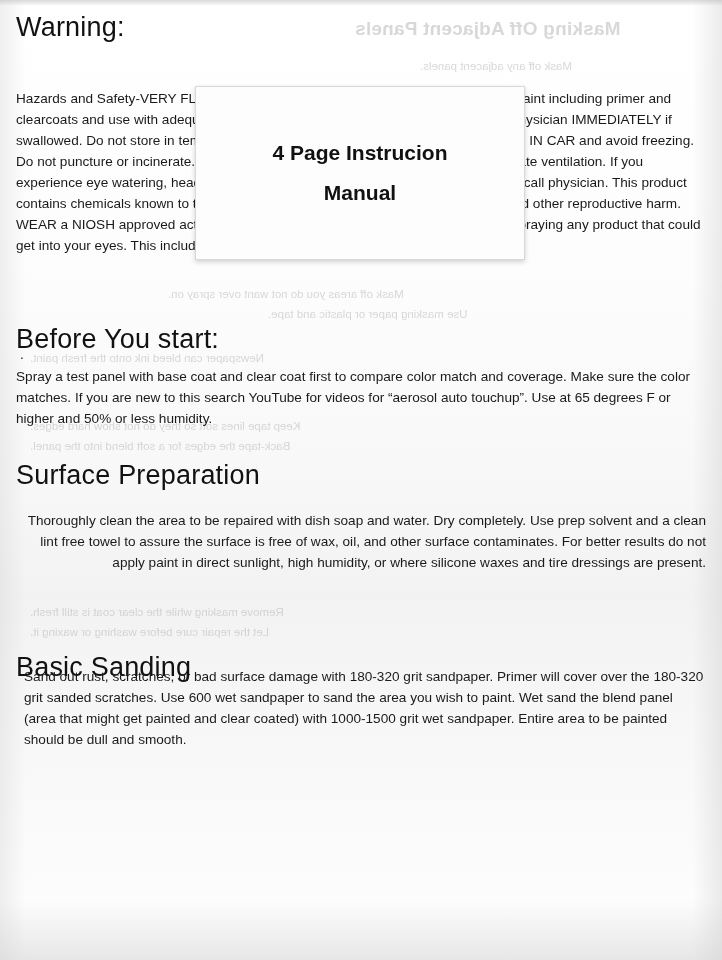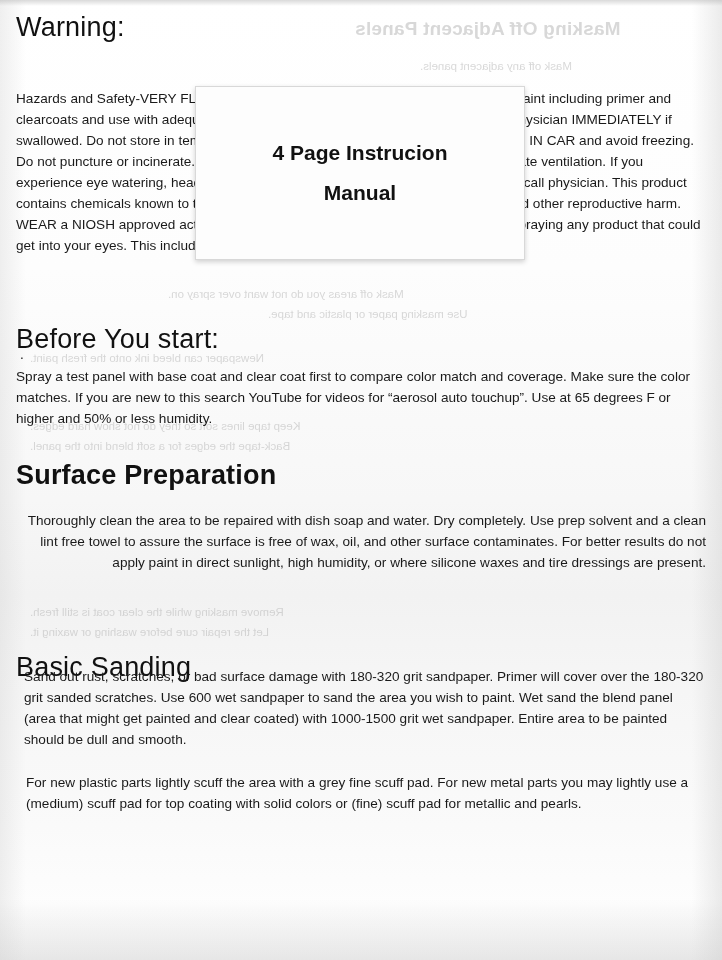--- a/index.html
+++ b/index.html
@@ -131,25 +131,24 @@
 
 <div class="content">
 
   <h1 class="section" style="left:16px; top:12px; width:420px;">Warning:</h1>
   <p class="body" style="left:16px; top:88px; width:690px;">Hazards and Safety-VERY FLAMABLE. Wear a respirator when spraying touch-up paint including primer and clearcoats and use with adequate ventilation. Keep out of reach of children. Call a physician IMMEDIATELY if swallowed. Do not store in temperatures above 120F or below 20F. DO NOT STORE IN CAR and avoid freezing. Do not puncture or incinerate. Follow local laws for proper disposal. Use with adequate ventilation. If you experience eye watering, headaches or dizziness stop product use immediately and call physician. This product contains chemicals known to the state of California to cause birth defects, cancer and other reproductive harm. WEAR a NIOSH approved active paint respirator and WEAR safety goggles when spraying any product that could get into your eyes. This includes the primer, paint and clearcoat.</p>
 
   <h1 class="section" style="left:16px; top:324px; width:420px;">Before You start:</h1>
   <p class="body" style="left:20px; top:344px; width:690px;">.</p>
   <p class="body" style="left:16px; top:366px; width:690px;">Spray a test panel with base coat and clear coat first to compare color match and coverage. Make sure the color matches.  If you are new to this search YouTube for videos for “aerosol auto touchup”.  Use at 65 degrees F or higher and 50% or less humidity.</p>
 
-  <h1 class="section" style="left:16px; top:460px; width:420px;font-weight:bold;">Surface Preparation</h1>
+  <h1 class="section" style="left:16px; top:460px; width:420px;">Surface Preparation</h1>
   <p class="body" style="left:16px; top:510px; width:690px;text-align:right;">Thoroughly clean the area to be repaired with dish soap and water.  Dry completely. Use prep solvent and a clean lint free towel to assure the surface is free of wax, oil, and other surface contaminates. For better results do not apply paint in direct sunlight, high humidity, or where silicone waxes and tire dressings are present.</p>
 
   <h1 class="section" style="left:16px; top:620px; width:420px;margin-top:32px;">Basic Sanding</h1>
   <p class="body" style="left:24px; top:666px; width:682px;">Sand out rust, scratches, or bad surface damage with 180-320 grit sandpaper. Primer will cover over the 180-320 grit sanded scratches. Use 600 wet sandpaper to sand the area you wish to paint. Wet sand the blend panel (area that might get painted and clear coated) with 1000-1500 grit wet sandpaper. Entire area to be painted should be dull and smooth.</p>
-  <p class="body" style="left:26px; top:772px; width:680px;">For new plastic parts lightly scuff the area with a grey fine scuff pad. For new metal parts you may lightly use a (medium) scuff pad for top coating with solid colors or (fine) scuff pad for metallic and pearls.</p>
 
 </div>
 
 <div id="label-card">
   <div class="card-line">4 Page Instrucion</div>
   <div class="card-line">Manual</div>
 </div>
 
 </body></html>

